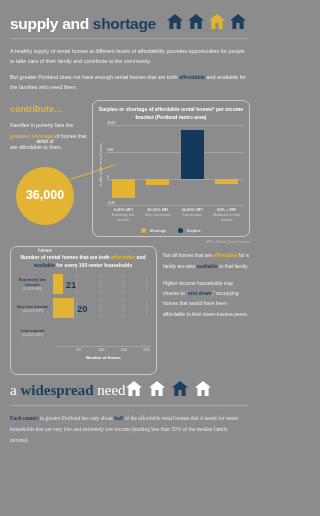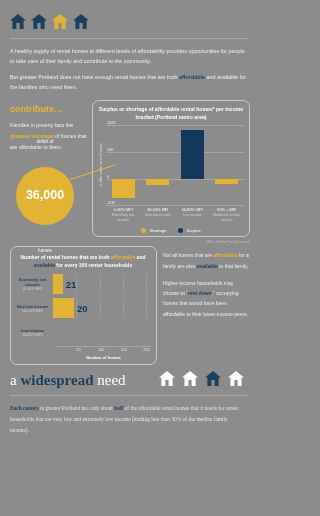--- a/index.html
+++ b/index.html
@@ -75,21 +75,21 @@
   .xl .xl-2 { font-size: 3.6px; color: #d0d0d0; display: block; line-height: 1.35; }
   .legend { display: flex; justify-content: center; gap: 12px; margin-top: 6px; align-items: center; }
   .lg { display: flex; align-items: center; gap: 3px; font-size: 4.2px; color: #ffffff; }
   .dot { width: 5px; height: 5px; border-radius: 50%; }
   .footnote { text-align: right; font-size: 3.4px; color: #bdbdbd; padding: 3px 8px 0 0; }
 
   
   .sec-three { display: flex; padding: 2px 8px 0 10px; gap: 6px; }
   .hcard {
     width: 147px; border: 1px solid #c9c9c9; border-radius: 7px;
-    padding: 6px 5px 4px 4px;
+    padding: 6px 5px 14px 4px;
   }
   .hcard-title { font-size: 5px; font-weight: bold; color: #ffffff; text-align: center; line-height: 1.6; margin-bottom: 5px; }
   .hcard-title b.y { color: #e8b730; }
   .hcard-title b.b { color: #1c3f5e; }
   .hrow { display: flex; align-items: center; margin-bottom: 4px; height: 20px; }
   .hrow-lab { width: 38px; text-align: center; padding-right: 3px; }
   .hrow-lab .l1 { font-size: 4.1px; font-weight: bold; color: #1c3f5e; display: block; line-height: 1.3; }
   .hrow-lab .l2 { font-size: 3.5px; color: #cfcfcf; display: block; line-height: 1.3; }
   .hrow-bar-wrap { flex: 1; display: flex; align-items: center; position: relative; height: 100%; }
   .hbar { background: #e3b434; height: 100%; }
@@ -100,38 +100,39 @@
   .vgrid { position: absolute; top: 0; bottom: 0; width: 1px; background: #9b9b9b; }
 
   .col-right { flex: 1; padding-top: 4px; }
   .col-right h2 { font-size: 9px; color: #1c3f5e; font-weight: bold; line-height: 1.35; margin-bottom: 6px; }
   .col-right p { font-size: 5px; line-height: 2.05; color: #efefef; margin-bottom: 7px; }
   .col-right p b.y { color: #e8b730; }
   .col-right p b.b { color: #1c3f5e; }
 
   
   .sec-four { margin: 6px 10px 0 10px; }
-  .sec4-row { display: flex; align-items: center; justify-content: space-between; }
+  .sec4-row { display: flex; align-items: center; justify-content: flex-start; }
   .sec4-title { font-family: "Liberation Serif", serif; font-size: 15px; }
   .sec4-title .w { color: #ffffff; }
   .sec4-title .b { color: #1c3f5e; font-weight: bold; }
   .sec4-houses { display: flex; gap: 7px; padding-right: 4px; }
   .sec4-body {
     font-family: "Liberation Serif", serif; font-size: 5.4px;
     line-height: 1.95; color: #e6e6e6; margin-top: 6px;
   }
   .sec4-body b { color: #1c3f5e; }
 </style>
 </head>
 <body>
 
 <div class="page">
 
   <div class="sec-header">
     <div class="head-row">
+      <div class="head-title"><span class="t-white">supply and </span><span class="t-blue">shortage</span></div>
       <div class="head-houses">
         <span><svg width="16" height="15" viewBox="0 0 16 15">
               <path d="M8 0 L16 6.5 L13.6 6.5 L13.6 15 L2.4 15 L2.4 6.5 L0 6.5 Z" fill="#1c3f5e"></path>
               <rect x="6.4" y="9" width="3.2" height="6" fill="#8c8c8c"></rect>
             </svg></span>
         <span><svg width="16" height="15" viewBox="0 0 16 15">
               <path d="M8 0 L16 6.5 L13.6 6.5 L13.6 15 L2.4 15 L2.4 6.5 L0 6.5 Z" fill="#1c3f5e"></path>
               <rect x="6.4" y="9" width="3.2" height="6" fill="#8c8c8c"></rect>
             </svg></span>
         <span><svg width="16" height="15" viewBox="0 0 16 15">

